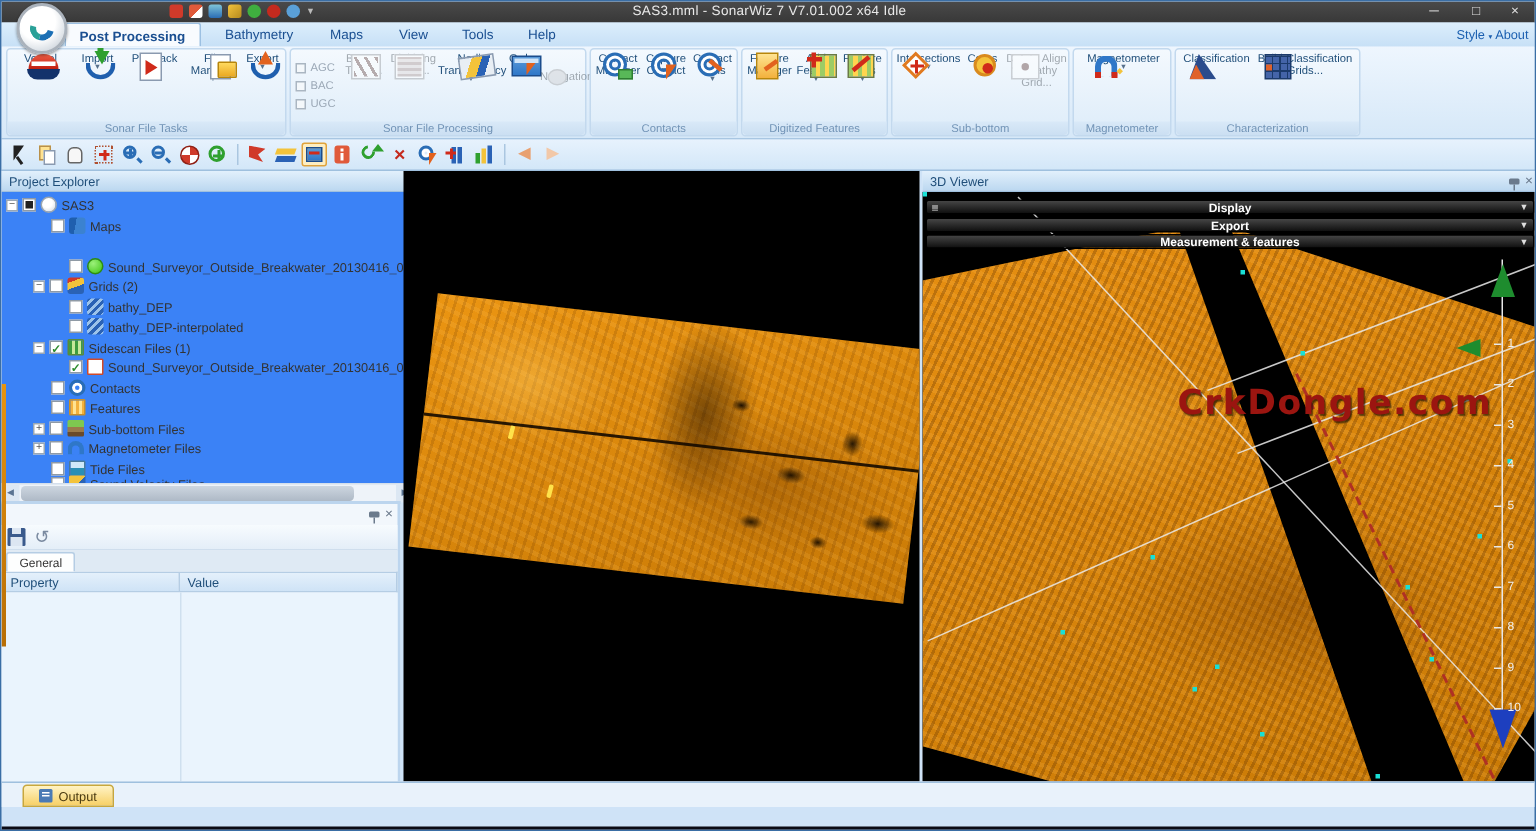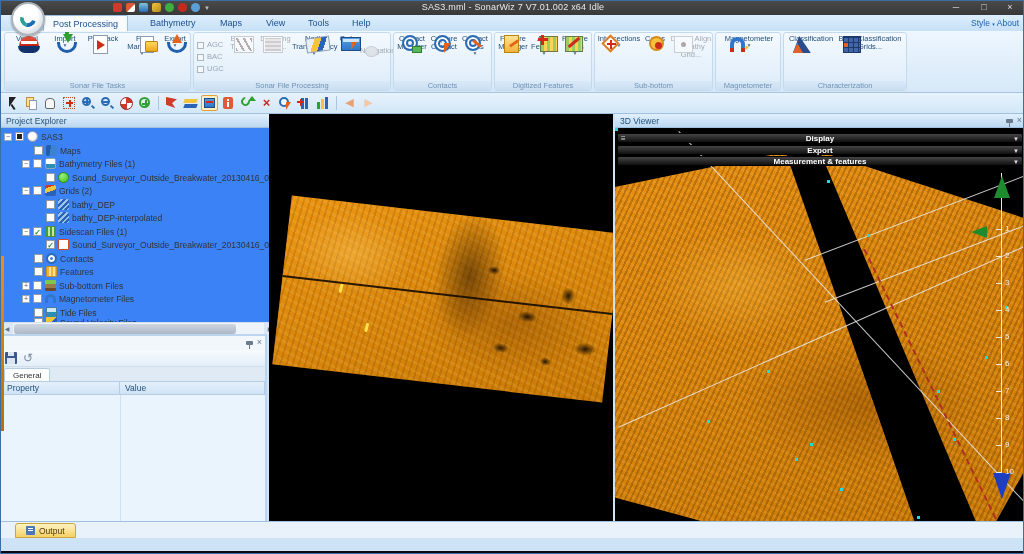--- a/index.html
+++ b/index.html
@@ -16,21 +16,21 @@
   .qicon{width:9px;height:9px;border-radius:2px}
   #logo{position:absolute;left:10px;top:1px;width:34px;height:34px;border-radius:50%;z-index:40;
         background:radial-gradient(circle at 40% 35%,#ffffff 0 45%,#dfe4e9 70%,#b9c0c8 100%);
         border:2px solid #aab2bb;box-shadow:0 1px 2px rgba(0,0,0,.4)}
   #logo i{left:7px;top:7px;width:16px;height:16px;border-radius:50%;border:4px solid transparent;
         border-left-color:#2aa198;border-bottom-color:#1b6fb5;transform:rotate(-30deg)}
 
   
   #tabrow{position:absolute;left:0;top:14px;width:1024px;height:16px;background:linear-gradient(#dceefc,#c7e0f6)}
   .mtab{position:absolute;top:0;height:16px;font-size:9px;color:#1a4f91;line-height:16px;padding:0 9px}
-  .mtab.active{background:#f8fbfe;border:1px solid #9cc0e2;border-bottom:none;border-radius:2px 2px 0 0;font-weight:normal}
+  .mtab.active{background:#f8fbfe;border:1px solid #9cc0e2;border-bottom:none;border-radius:2px 2px 0 0;font-weight:bold}
   #stylemenu{position:absolute;right:6px;top:0;font-size:8.5px;color:#1a5fb0;line-height:16px}
 
   
   #ribbon{position:absolute;left:0;top:30px;width:1024px;height:62px;background:linear-gradient(#eef6fe,#d6e8f8);border-bottom:1px solid #a8c6e2}
   .rgroup{position:absolute;top:1px;height:59px;background:linear-gradient(#f4f9fe,#ddecf9);border:1px solid #c3d9ee;border-radius:3px}
   .rglabel{position:absolute;left:0;right:0;bottom:0;height:9px;font-size:7.5px;color:#7193b6;text-align:center;
            background:linear-gradient(#d9e9f8,#cbdff2);border-radius:0 0 3px 3px;line-height:9px}
   .rbtn{position:absolute;top:2px;text-align:center;font-size:7.5px;color:#1f4e79;line-height:1.05}
   .rbtn .ri{position:relative;width:26px;height:22px;margin:0 auto 1px}
   .rbtn .dd{font-size:5px;color:#56708c;display:block;line-height:4px}
@@ -480,26 +480,20 @@
         <span class="texp">−</span>
         <span class="tcb filled"></span>
         <span class="tico" style="border-radius:50%;background:radial-gradient(circle at 40% 35%,#fff 0 40%,#cdd4da);border:1px solid #9aa5b0"></span>
         <span class="tlbl">SAS3</span>
       </div>
       <div class="trow" style="top:16px;padding-left:33px">
         <span class="tcb"></span>
         <span class="tico" style="background:linear-gradient(100deg,#1f5fae 40%,#3b82d0 40%);border-radius:2px"></span>
         <span class="tlbl">Maps</span>
       </div>
-      <div class="trow" style="top:29px;padding-left:21px">
-        <span class="texp">−</span>
-        <span class="tcb"></span>
-        <span class="tico" style="background:linear-gradient(#fff 55%,#2a8fb5 55%);border:1px solid #8fa6b8;border-radius:2px"></span>
-        <span class="tlbl">Bathymetry Files (1)</span>
-      </div>
       <div class="trow" style="top:43px;padding-left:45px">
         <span class="tcb"></span>
         <span class="tico" style="border-radius:50%;background:radial-gradient(circle at 35% 30%,#9bf07a,#3fc414);border:1px solid #2e8c10"></span>
         <span class="tlbl">Sound_Surveyor_Outside_Breakwater_20130416_093446_s</span>
       </div>
       <div class="trow" style="top:56px;padding-left:21px">
         <span class="texp">−</span>
         <span class="tcb"></span>
         <span class="tico" style="background:linear-gradient(160deg,#d03a2a 25%,#f3c33b 25% 55%,#2a62b5 55%);border-radius:2px"></span>
         <span class="tlbl">Grids (2)</span>
@@ -612,20 +606,21 @@
     <div id="v3d-content">
       <div class="terrain" id="terrL"></div>
       <div class="terrain" id="terrR"></div>
       <div style="position:absolute;left:0;top:0;width:410px;height:393px;background:#000;clip-path:polygon(41.7% 6.4%, 50% 6.4%, 87.8% 100%, 73.2% 100%)"></div>
       <span class="l3d" style="left:-19px;top:193px;width:520px;transform:rotate(-24deg)"></span>
       <span class="l3d" style="left:-19px;top:193px;width:520px;transform:rotate(47deg)"></span>
       <span class="l3d" style="left:180px;top:78px;width:300px;transform:rotate(-21deg)"></span>
       <span class="l3d" style="left:200px;top:120px;width:300px;transform:rotate(-21deg)"></span>
       <span class="dash3d" style="left:165px;top:255px;transform:rotate(64deg)"></span>
       <span id="cyandots"></span>
+      <div id="wmark">CrkDongle.com</div>
       <span id="scaleline"></span>
       <span id="arrow-up"></span>
       <span id="arrow-dn"></span>
       <span id="arrow-left"></span>
       <span class="scaletick" style="top:101px"></span>
         <span class="scalenum" style="top:96px">1</span>
       <span class="scaletick" style="top:128px"></span>
         <span class="scalenum" style="top:123px">2</span>
       <span class="scaletick" style="top:155px"></span>
         <span class="scalenum" style="top:150px">3</span>

